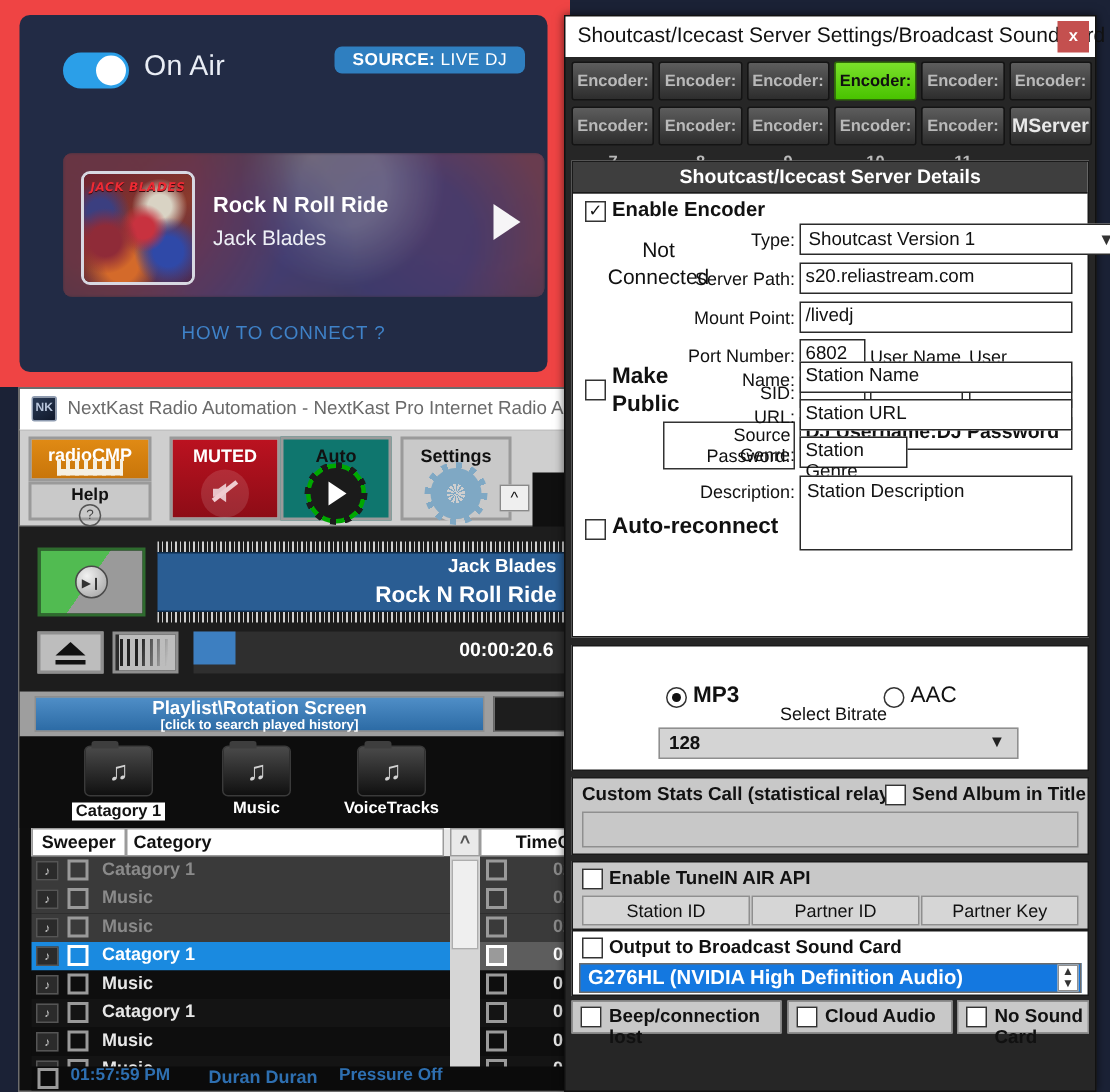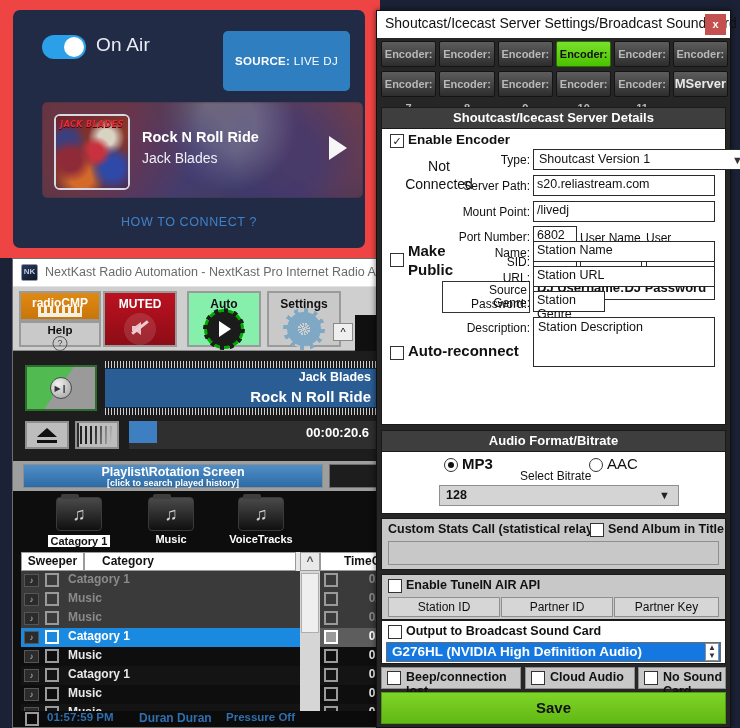--- a/index.html
+++ b/index.html
@@ -25,21 +25,21 @@
   }
   #onair-toggle .knob{
     position:absolute;right:2px;top:2px;width:20px;height:20px;border-radius:50%;
     background:#ffffff;
   }
   #onair-label{
     position:absolute;left:66px;top:7px;color:#e9edf5;font-size:19px;letter-spacing:.2px;
   }
   #source-badge{
     position:absolute;right:0px;top:4px;background:#2f7fc0;color:#ffffff;
-    border-radius:5px;padding:24px 12px;font-size:11.5px;letter-spacing:.3px;
+    border-radius:5px;padding:3px 12px;font-size:11.5px;letter-spacing:.3px;
     white-space:nowrap;cursor:pointer;
   }
   #source-badge b{font-weight:bold;}
   #nowplaying{
     position:absolute;left:29px;top:92px;width:321px;height:96px;border-radius:6px;
     overflow:hidden;background:#4a3946;
   }
   #np-bg{
     position:absolute;inset:0;
     background:
@@ -131,38 +131,38 @@
   }
   #btn-help{
     left:6px;top:34px;width:82px;height:26px;background:#c9c9c9;border:2px solid #9a9a9a;padding-left:26px;
   }
   #btn-help .cap{color:#111;top:1px;font-size:11.5px;}
   #btn-help .q{
     position:absolute;left:50%;transform:translateX(-50%);top:13px;width:13px;height:13px;
     border:1px solid #555;border-radius:50%;font-size:9px;color:#444;line-height:12px;
   }
   #btn-muted{
-    left:90px;width:74px;background:linear-gradient(180deg,#bb1220,#8d0c16);
+    left:100px;width:74px;background:linear-gradient(180deg,#bb1220,#8d0c16);
     border:2px solid #9a9a9a;
   }
   #btn-muted .cap{color:#ffffff;}
   #btn-muted .glyph{
     position:absolute;left:50%;top:20px;transform:translateX(-50%);
     width:32px;height:32px;border-radius:50%;background:rgba(255,255,255,.12);
   }
   #btn-muted .glyph:after{
     content:"";position:absolute;left:6px;top:13px;width:20px;height:3px;background:#f0cdd1;
     transform:rotate(-38deg);
   }
   #btn-muted .glyph:before{
     content:"";position:absolute;left:8px;top:9px;width:9px;height:13px;background:#e8c3c8;
     clip-path:polygon(0 30%,40% 30%,100% 0,100% 100%,40% 70%,0 70%);
   }
   #btn-auto{
-    left:174px;width:74px;background:#86efac;border:2px solid #9a9a9a;
+    left:174px;width:74px;background:#0f766e;border:2px solid #9a9a9a;
   }
   #btn-auto .cap{color:#111;}
   #btn-auto .gear{
     position:absolute;left:50%;top:19px;transform:translateX(-50%);
     width:34px;height:34px;border-radius:50%;background:#1b1b1b;
     box-shadow:0 0 0 3px #00a800;
   }
   #btn-auto .gear:before{
     content:"";position:absolute;inset:-4px;border-radius:50%;
     background:repeating-conic-gradient(#1b1b1b 0 12deg, transparent 12deg 30deg);
@@ -309,21 +309,21 @@
   }
   #grid-head{
     position:absolute;left:0;top:0;width:100%;height:19px;background:#e7e7e7;
   }
   .gh{
     position:absolute;top:0;height:19px;background:#ffffff;border:1px solid #9b9b9b;
     box-sizing:border-box;font-size:12px;font-weight:bold;color:#111;line-height:17px;
     cursor:pointer;
   }
   #gh-sweeper{left:0;width:63px;text-align:center;}
-  #gh-category{left:63px;width:212px;padding-left:17px;}
+  #gh-category{left:63px;width:212px;padding-left:4px;}
   #gh-scroll{left:279px;width:20px;background:#e9e9e9;text-align:center;color:#555;}
   #gh-timeout{left:299px;right:0;text-align:right;padding-right:3px;}
   .grow{
     position:absolute;left:0;right:0;height:19px;
   }
   .grow .cellL{position:absolute;left:0;width:279px;height:19px;}
   .grow .cellR{position:absolute;left:299px;right:0;height:19px;}
   .grow .mini{
     position:absolute;left:3px;top:3px;width:15px;height:13px;background:#2b2b2b;
     border:1px solid #555;box-sizing:border-box;font-size:8px;color:#cfcfcf;text-align:center;
@@ -810,21 +810,20 @@
     <div class="fin" style="left:151px;top:183px;width:72px;height:21px;">Station Genre</div>
 
     <div class="flbl" style="left:50px;top:213px;width:98px;">Description:</div>
     <div id="txt-desc">Station Description</div>
 
     <div id="chk-auto"></div>
     <div id="lbl-auto">Auto-reconnect</div>
   </div>
 
   <div id="panel-audio" class="panel">
-    <div class="panel-head">Audio Format/Bitrate</div>
     <div id="rad-mp3"></div>
     <div id="lbl-mp3">MP3</div>
     <div id="rad-aac"></div>
     <div id="lbl-aac">AAC</div>
     <div id="lbl-bitrate">Select Bitrate</div>
     <div id="sel-bitrate">
       <span class="cv">128</span>
       <span class="ar">▼</span>
     </div>
   </div>
@@ -861,14 +860,13 @@
     <div class="bchk" style="left:144px;width:110px;">
       <div class="bx"></div>
       <div class="tx">Cloud Audio</div>
     </div>
     <div class="bchk" style="left:257px;right:0;">
       <div class="bx"></div>
       <div class="tx">No Sound Card</div>
     </div>
   </div>
 
-  <div id="save-btn">Save</div>
 </div>
 
 </body></html>

